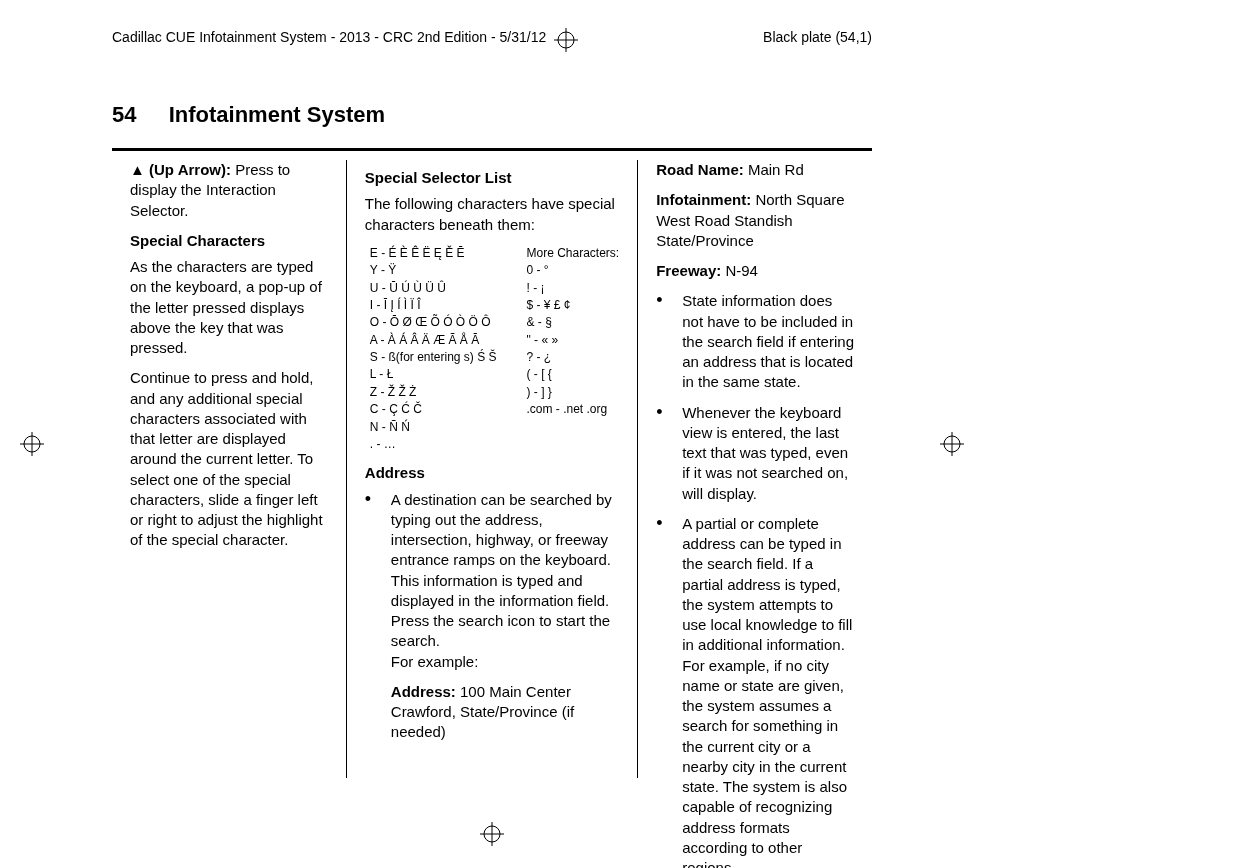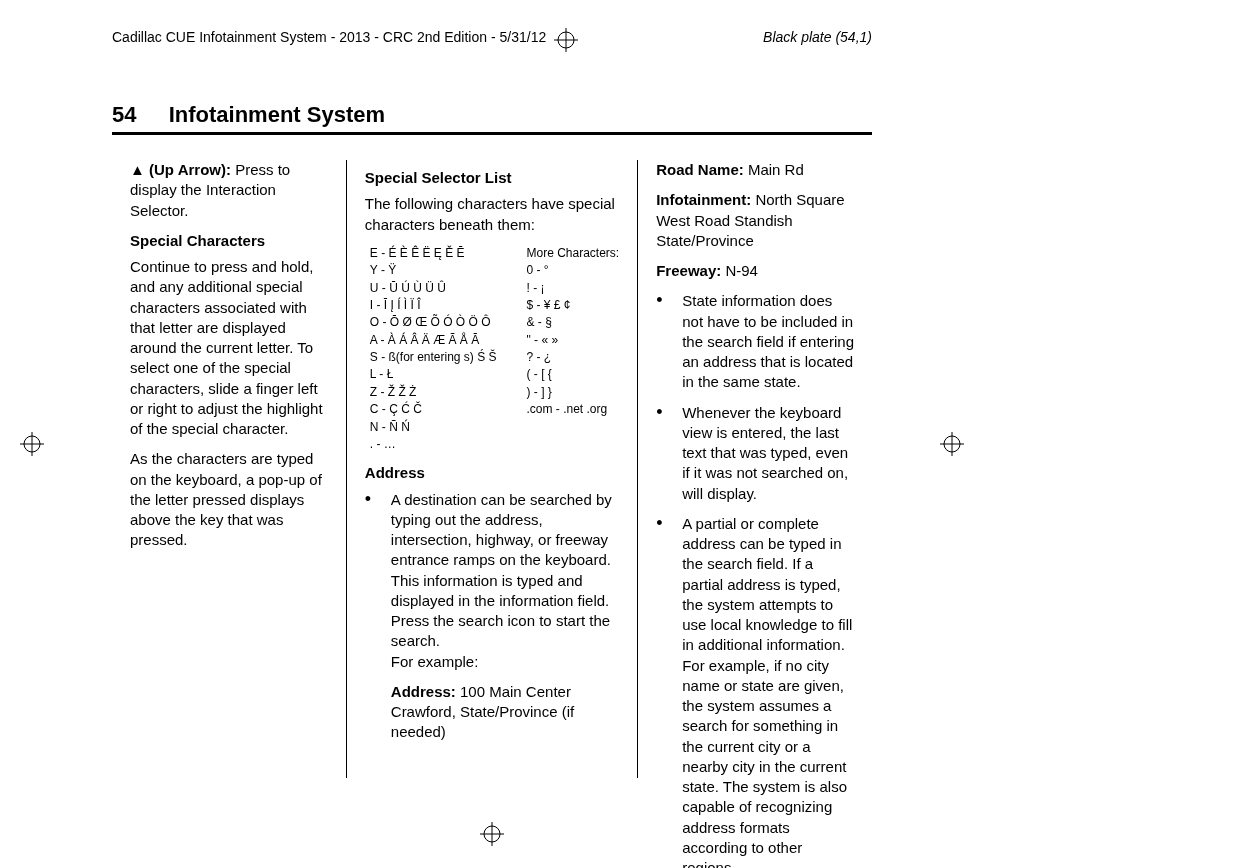--- a/index.html
+++ b/index.html
@@ -1,24 +1,24 @@
 <!DOCTYPE html>
 <html><head>
 <meta charset="utf-8">
 <style>
   html,body{margin:0;padding:0;background:#fff;color:#000;font-family:Arial,Helvetica,sans-serif;font-size:15px;line-height:1.35;}
   .page{position:relative;width:984px;height:868px;}
   .hdr{position:absolute;top:28px;left:112px;right:112px;font-size:14px;}
   .hdr-left{float:left;}
-  .hdr-right{float:right;font-style:italic;}
+  .hdr-right{float:right;}
   .cross{width:24px;height:24px;display:inline-block;vertical-align:middle;}
   .reg-tl{position:absolute;top:432px;left:20px;}
   .reg-tr{position:absolute;top:432px;right:20px;}
   .reg-bc{position:absolute;bottom:22px;left:50%;transform:translateX(-50%);}  
-  .titlebar{position:absolute;top:100px;left:112px;right:112px;border-bottom:3px solid #000;padding-bottom:2px;}
+  .titlebar{position:absolute;top:100px;left:112px;right:112px;border-bottom:3px solid #000;padding-bottom:18px;}
   .titlebar .pg{font-weight:bold;font-size:22px;}
   .titlebar .tt{font-weight:bold;font-size:22px;margin-left:28px;}
   .cols{position:absolute;top:160px;left:112px;right:112px;bottom:90px;display:flex;justify-content:flex-end;}
   .col{flex:1;padding:0 18px;}
   .col+.col{border-left:1px solid #000;}
   .col p{margin:0 0 10px 0;}
   .col h4{margin:8px 0 6px 0;font-size:15px;}
   .bullets{margin:0 0 10px 0;padding:0;list-style:none;}
   .bullets>li{position:relative;padding-left:26px;margin-bottom:10px;}
   .bullets>li::before{content:"•";position:absolute;left:0;top:0;font-size:18px;line-height:1;}
@@ -65,22 +65,22 @@
 
   <div class="cols">
 
     <div class="col">
       <p>
         <span>▲</span>
         <b>(Up Arrow):</b>
         <span>Press to display the Interaction Selector.</span>
       </p>
       <h4>Special Characters</h4>
+      <p>As the characters are typed on the keyboard, a pop-up of the letter pressed displays above the key that was pressed.</p>
       <p>Continue to press and hold, and any additional special characters associated with that letter are displayed around the current letter. To select one of the special characters, slide a finger left or right to adjust the highlight of the special character.</p>
-      <p>As the characters are typed on the keyboard, a pop-up of the letter pressed displays above the key that was pressed.</p>
     </div>
 
     <div class="col">
       <h4>Special Selector List</h4>
       <p>The following characters have special characters beneath them:</p>
       <div class="chartbl">
         <div class="ccol">
           <div>E - É È Ê Ë Ę Ě Ē</div>
           <div>Y - Ÿ</div>
           <div>U - Ū Ú Ù Ü Û</div>

